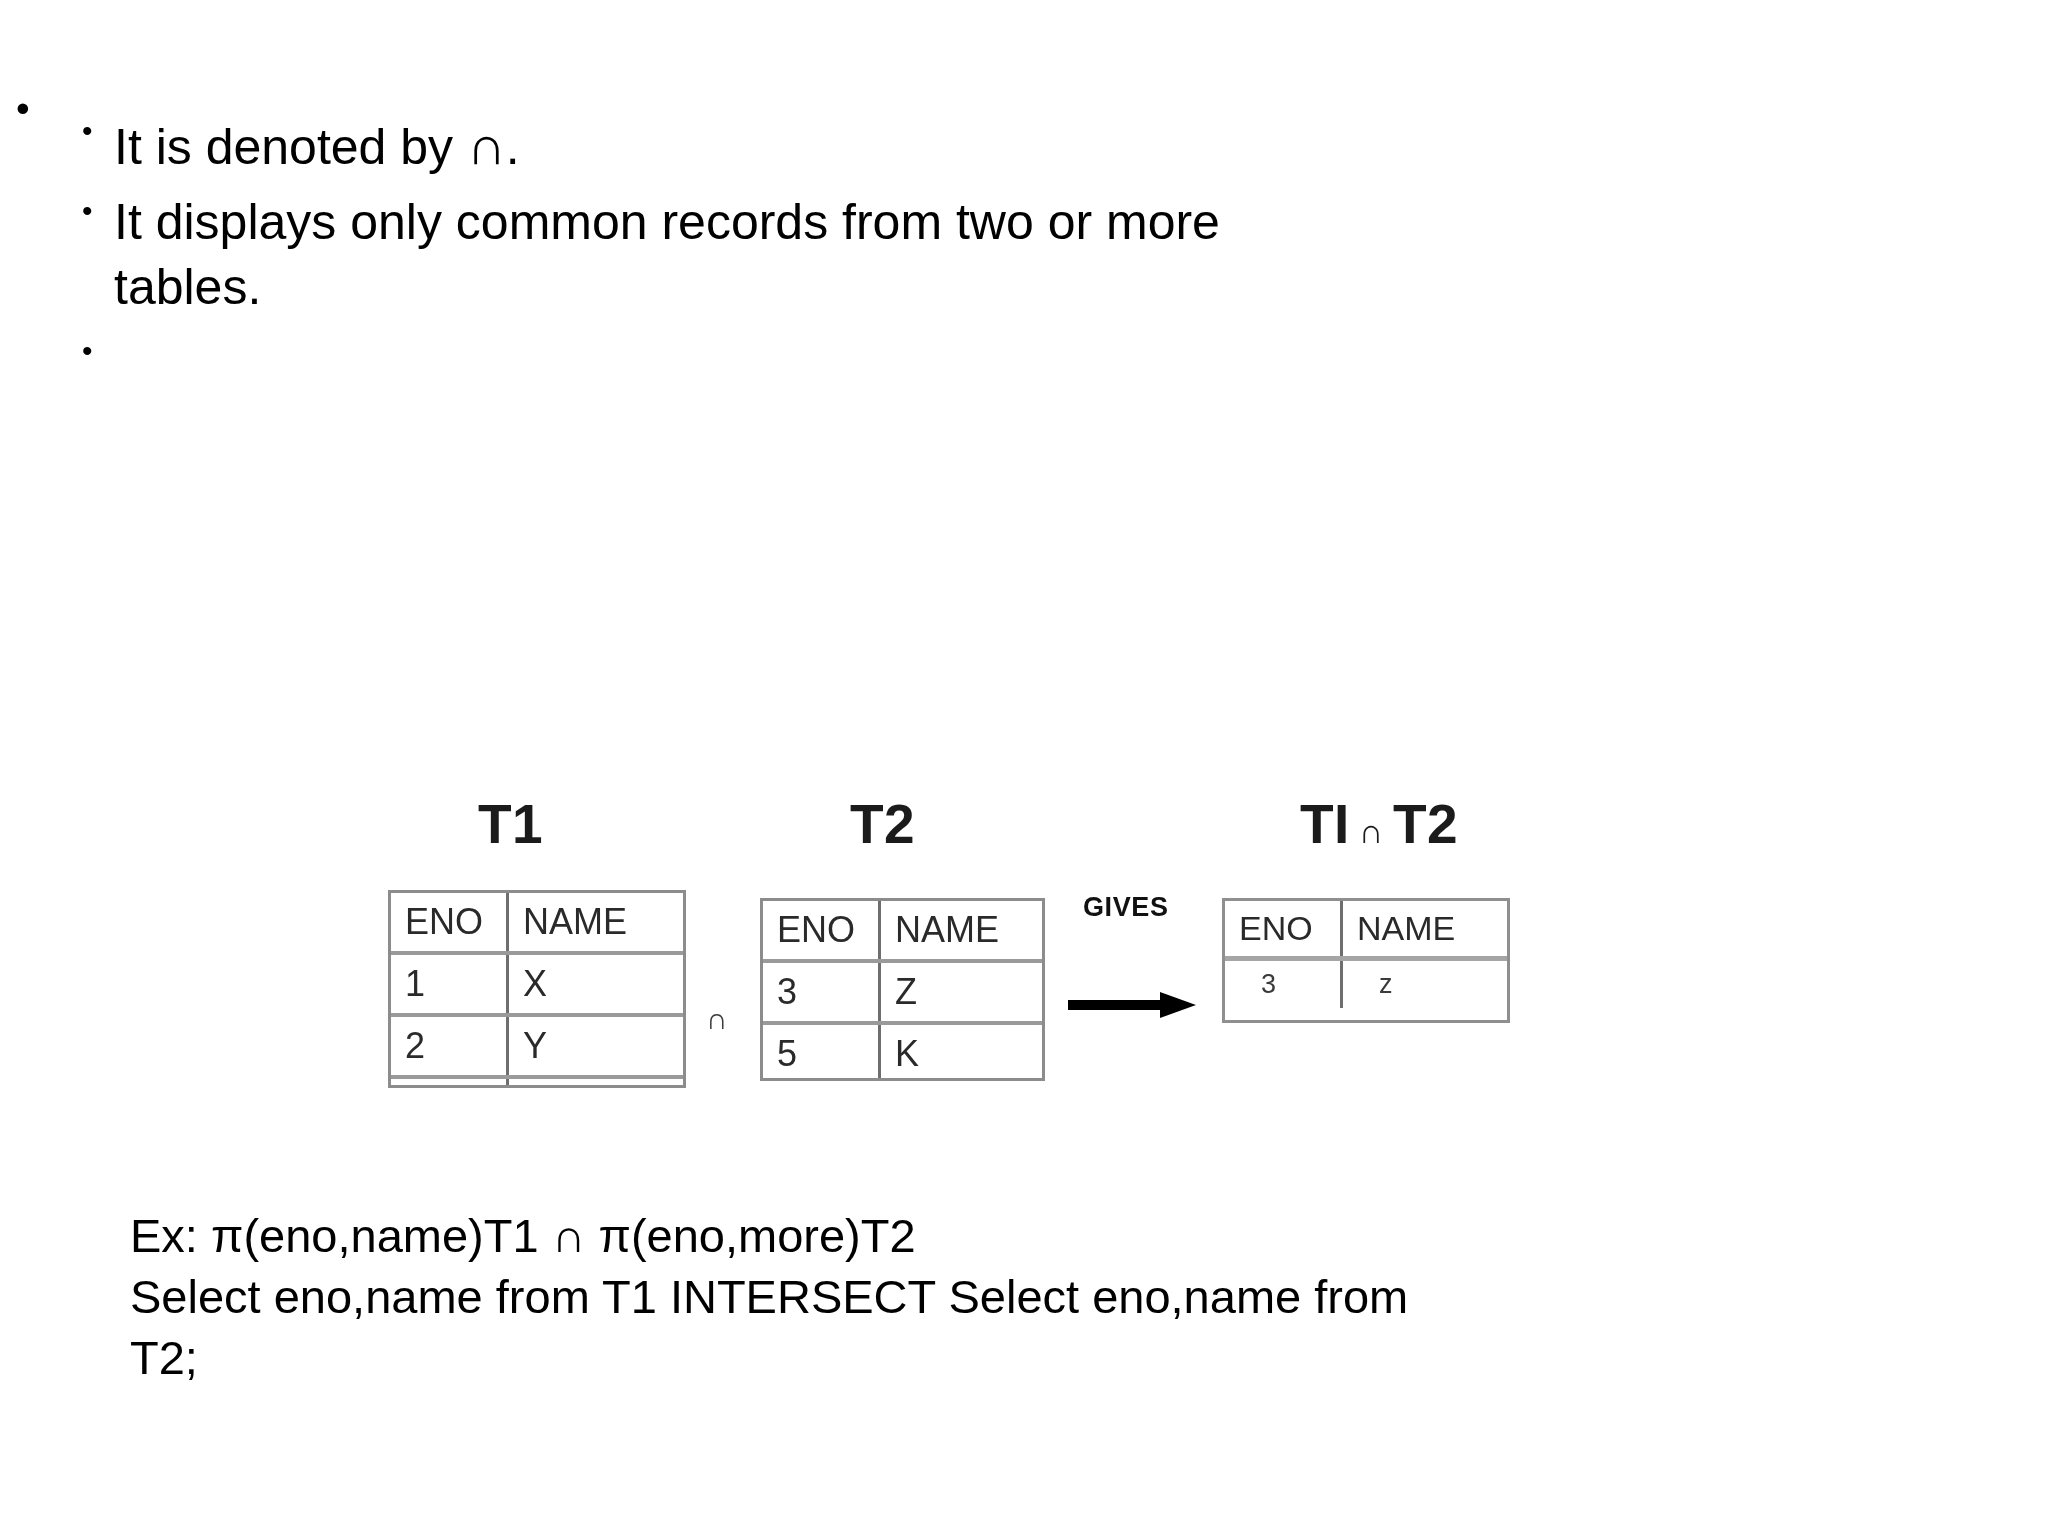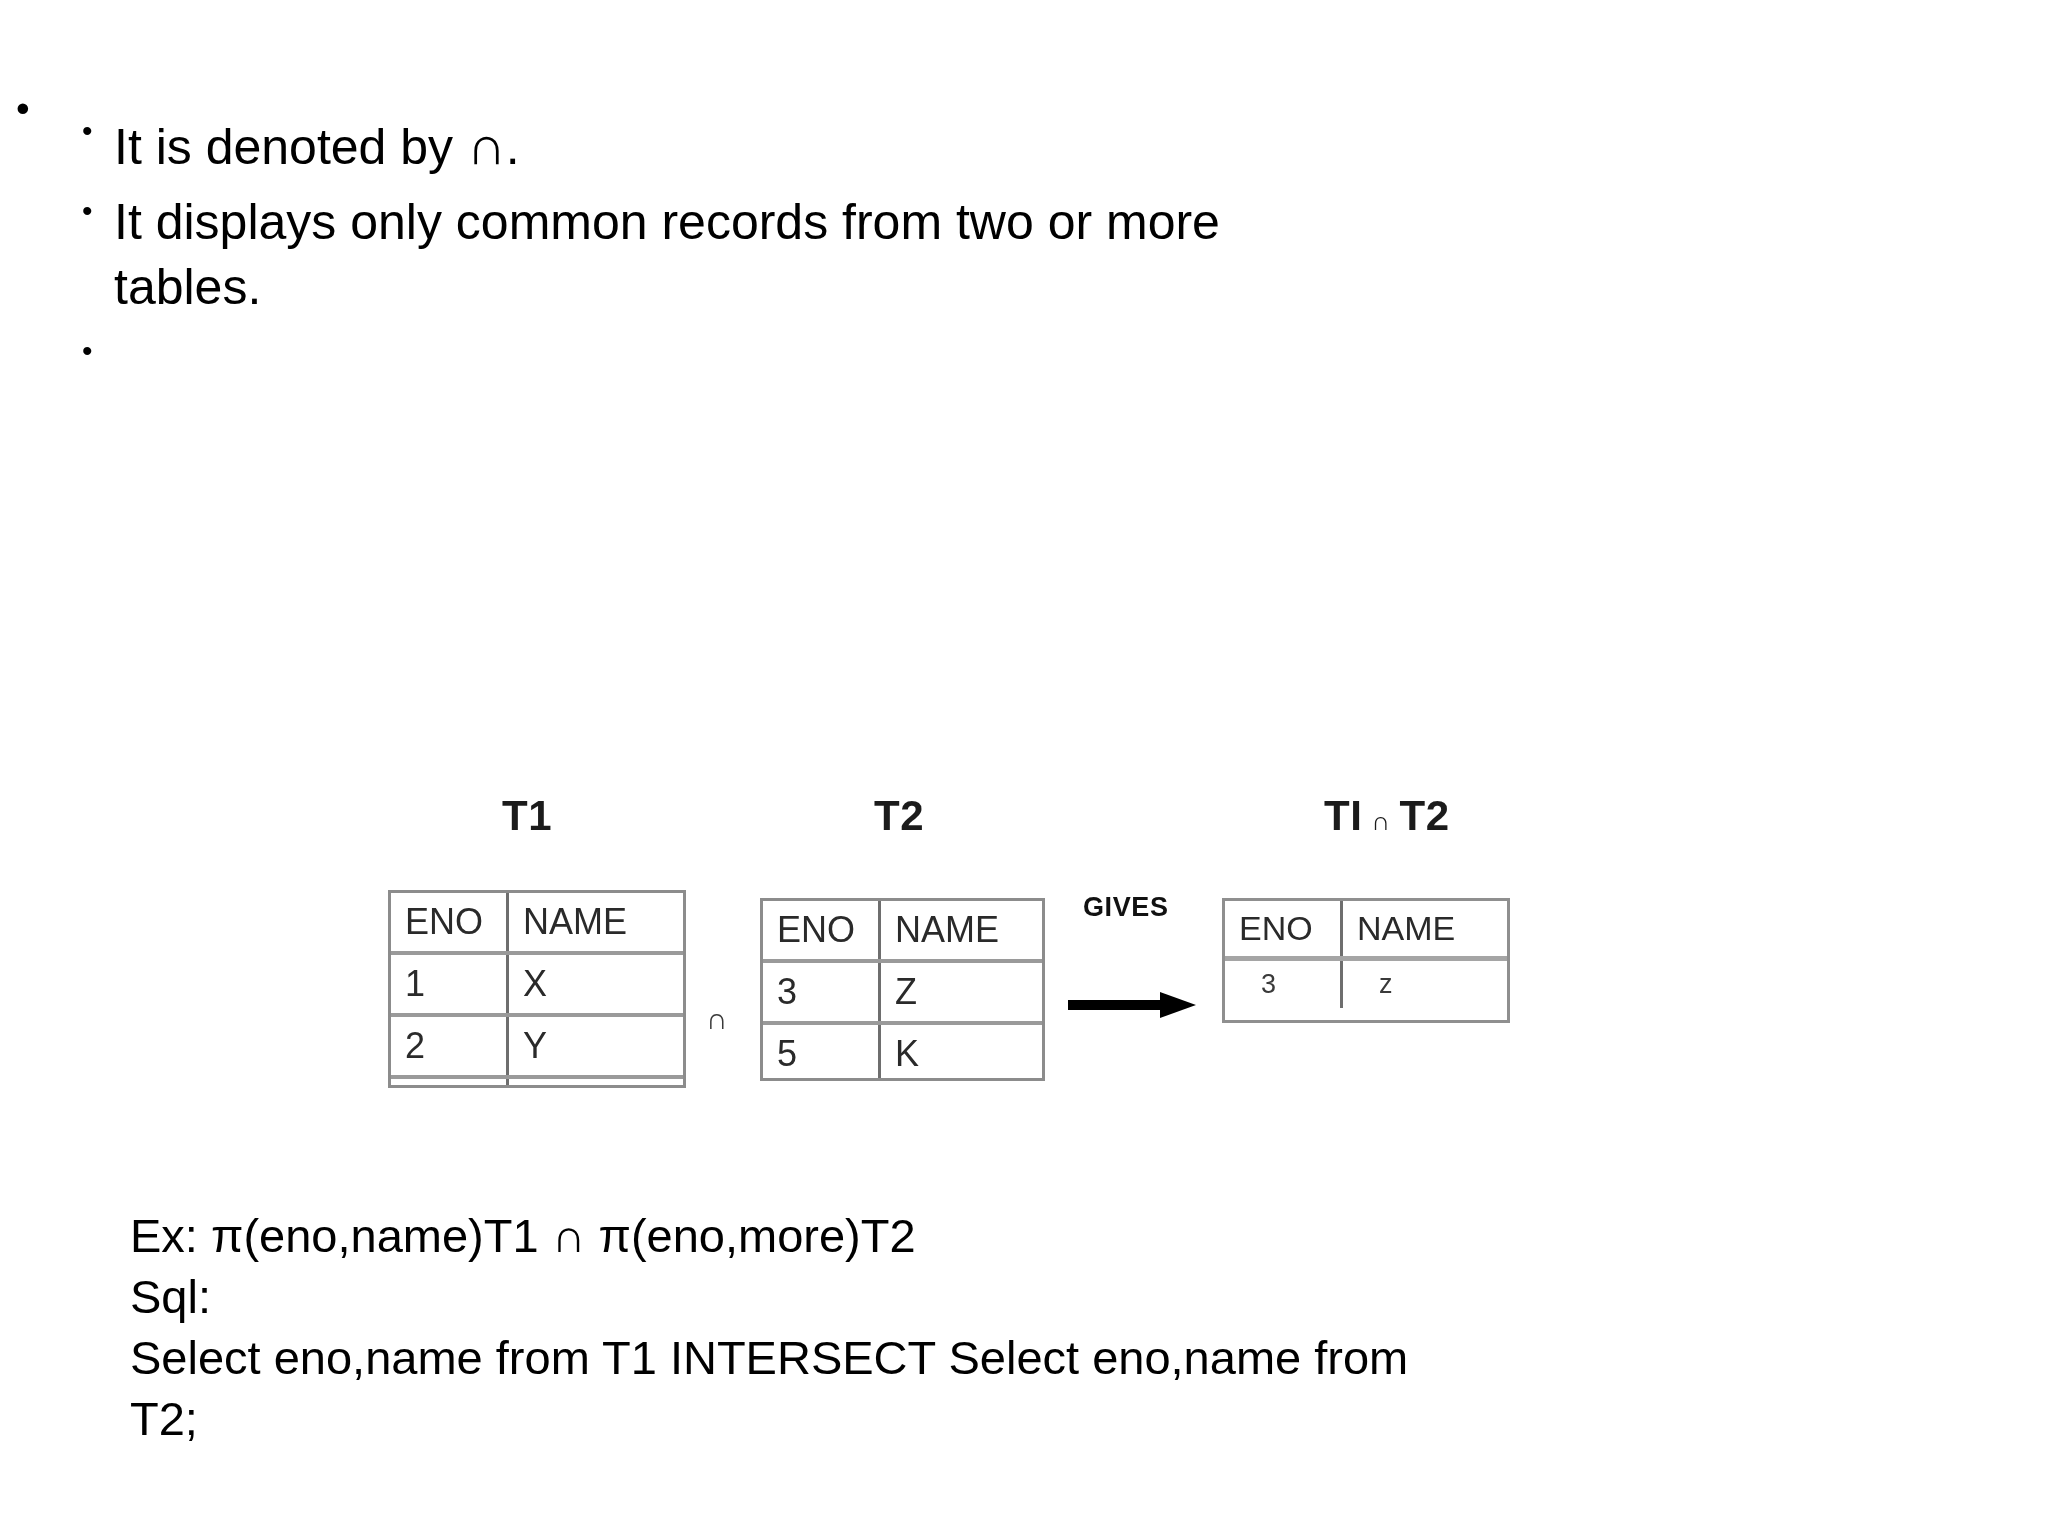--- a/index.html
+++ b/index.html
@@ -84,23 +84,22 @@
     height: 310px;
   }
   .dg-label {
     position: absolute;
     font-family: "Liberation Sans", sans-serif;
     font-weight: bold;
     color: #1b1b1b;
     white-space: nowrap;
   }
   .tbl-title {
-    font-size: 42px;
+    font-size: 55px;
     letter-spacing: 0.5px;
-    margin-left: 24px;
   }
 
   .rtable {
     position: absolute;
     border: 3px solid #8c8c8c;
     border-collapse: collapse;
     background: #fff;
     box-sizing: border-box;
   }
   .rtable .rrow {
@@ -297,17 +296,16 @@
       <div class="rrow data">
         <div class="rcell c1">3</div>
         <div class="rcell c2">z</div>
       </div>
     </div>
 
   </div>
 
   <div class="bottom-text">
     <div class="line">Ex: π(eno,name)T1 ∩ π(eno,more)T2</div>
-    <div class="line">Sql:</div>
     <div class="line sql-line">Select eno,name from T1 INTERSECT Select eno,name from T2;</div>
   </div>
 
 </div>
 
 </body></html>

